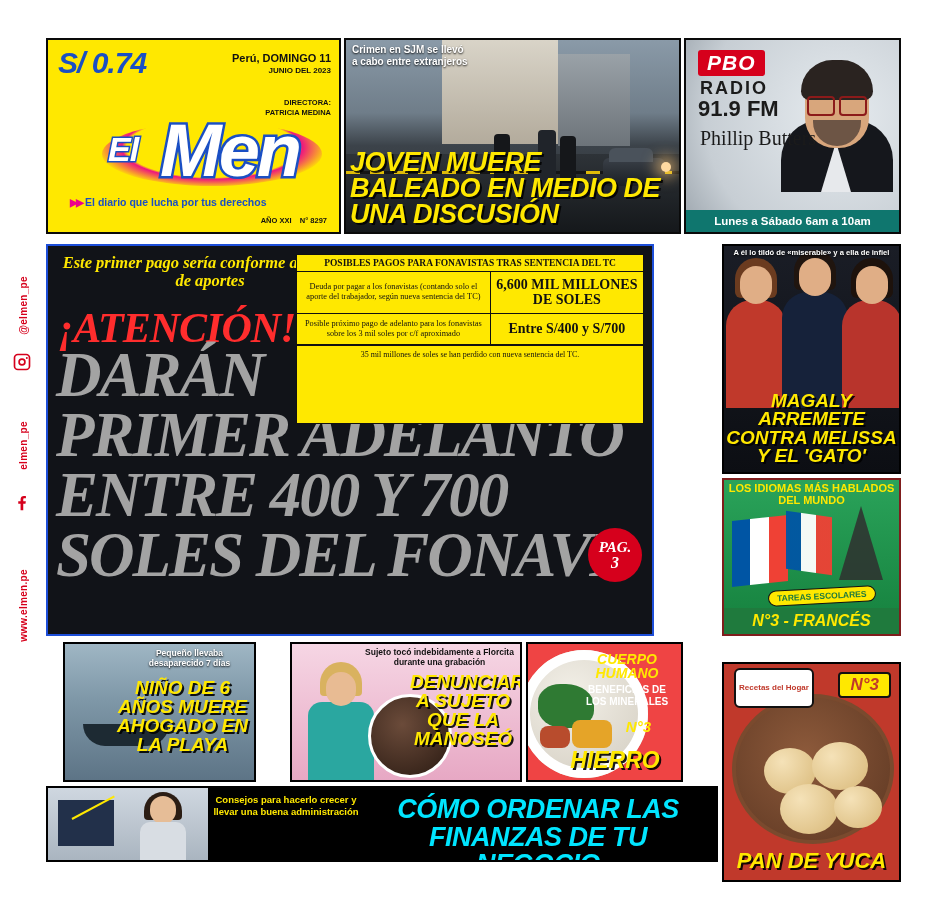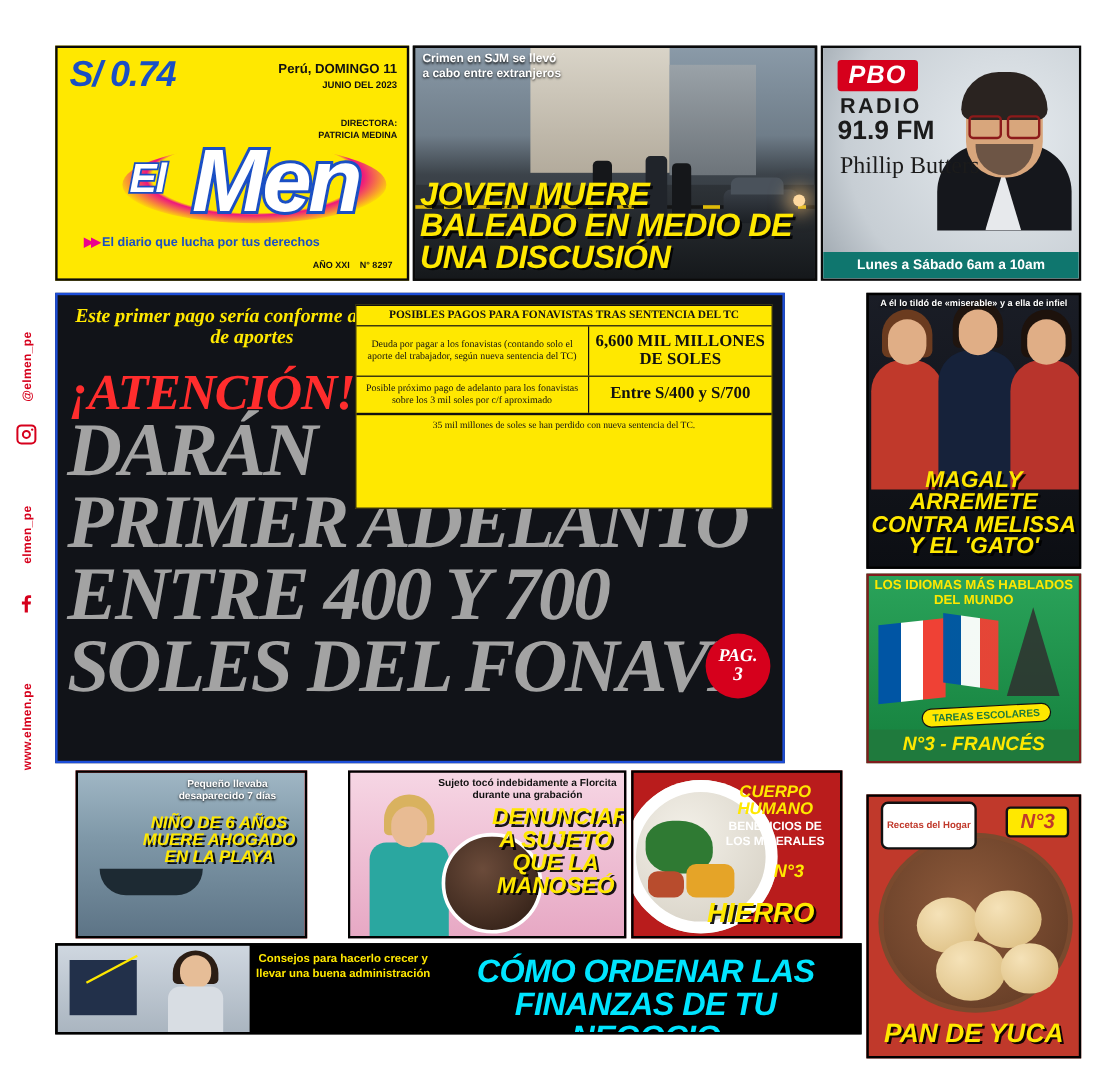--- a/index.html
+++ b/index.html
@@ -399,21 +399,21 @@
     position:absolute; left: 18px; bottom: 34px; width: 86px; height: 22px;
     background:#1d2a33; border-radius: 0 0 22px 22px;
   }
   .nino-kicker {
     position: absolute; left: 64px; top: 4px; right: 4px;
     font-size: 8.5px; font-weight: bold; color: #fff;
     text-align: center; line-height: 1.2; text-shadow: 0 1px 2px #000;
   }
   .nino-head {
     position: absolute; left: 50px; top: 34px; right: 4px;
-    font-size: 14px; font-weight: bold; font-style: italic;
+    font-size: 19px; font-weight: bold; font-style: italic;
     color: #ffe800; line-height: 1.0; text-align: center;
     text-shadow: 2px 2px 0 rgba(0,0,0,.9);
   }
 
   .b-florcita {
     position: absolute; left: 290px; top: 642px;
     width: 232px; height: 140px;
     background: #f2c4d8; border: 2px solid #000; overflow: hidden;
   }
   .fl-bg { position:absolute; inset:0; background: linear-gradient(#f6d6e4,#e7a8c4); }
@@ -435,22 +435,22 @@
   }
   .fl-head-txt {
     position: absolute; left: 118px; top: 28px; right: 4px;
     font-size: 19px; font-weight: bold; font-style: italic;
     color: #ffe800; line-height: 1.0; text-align: center;
     text-shadow: 2px 2px 0 rgba(0,0,0,.9);
   }
 
   .b-hierro {
     position: absolute; left: 526px; top: 642px;
-    width: 176px; height: 140px;
-    background: #b91c1c; border: 2px solid #000; overflow: hidden;
+    width: 157px; height: 140px;
+    background: #ef4444; border: 2px solid #000; overflow: hidden;
   }
   .hi-bowl {
     position:absolute; left: -8px; top: 6px; width: 128px; height: 128px;
     border-radius: 50%;
     background: radial-gradient(circle at 40% 35%, #f3f0e8, #cfc9bc);
     box-shadow: inset 0 0 0 10px #ffffff;
   }
   .hi-food1 { position:absolute; left: 18px; top: 34px; width: 56px; height: 44px; background:#2f7a33; border-radius: 40% 50% 40% 45%; }
   .hi-food2 { position:absolute; left: 52px; top: 70px; width: 40px; height: 28px; background:#e5a428; border-radius: 8px; }
   .hi-food3 { position:absolute; left: 20px; top: 76px; width: 30px; height: 22px; background:#b84c2d; border-radius: 8px; }

